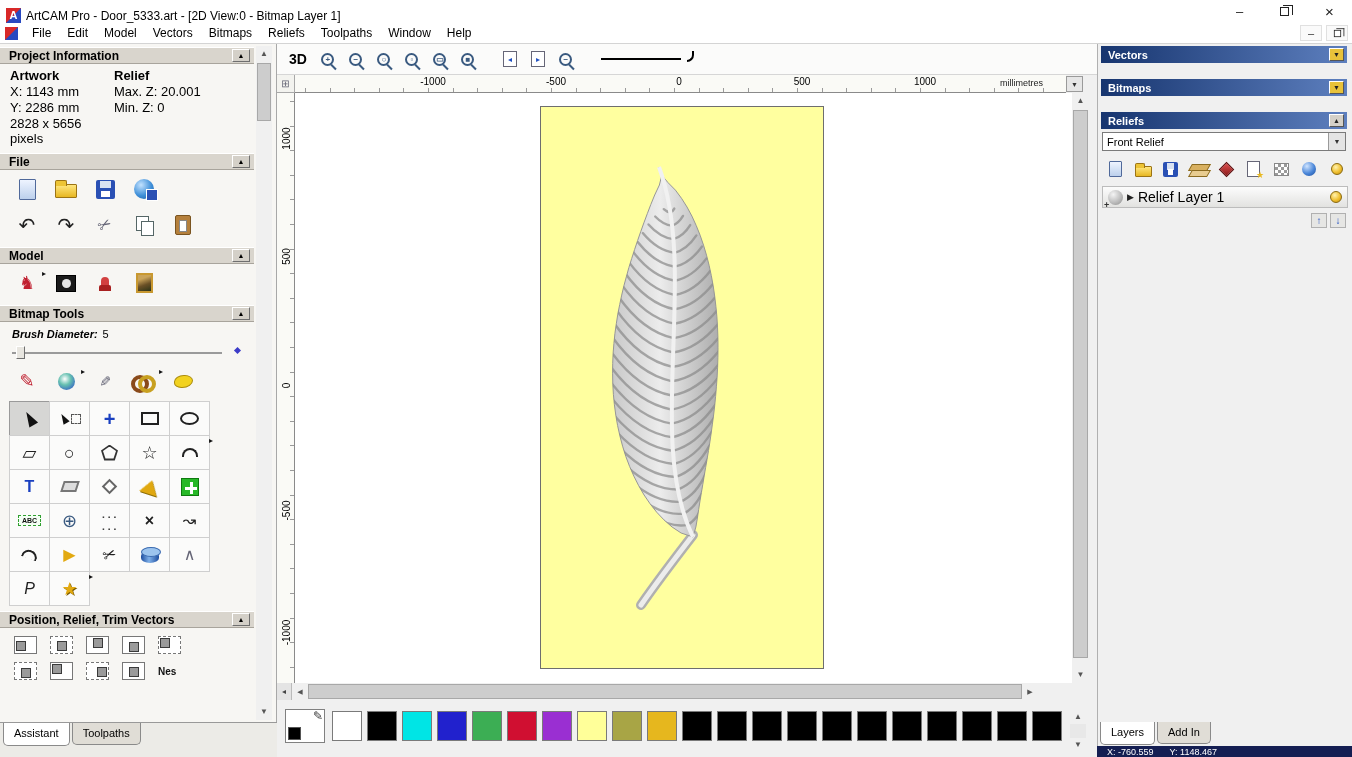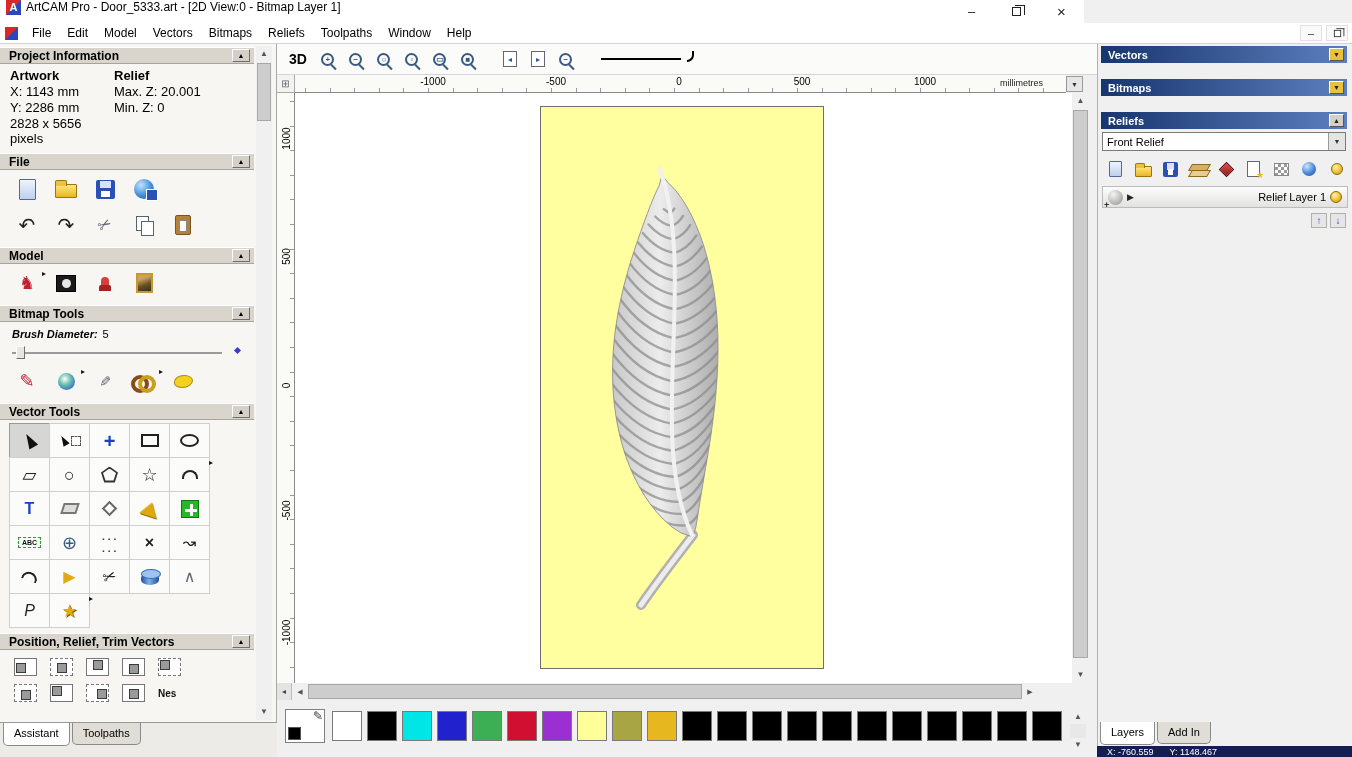--- a/index.html
+++ b/index.html
@@ -1,21 +1,21 @@
 <!DOCTYPE html>
 <html><head>
 <meta charset="utf-8">
 <style>
   *{margin:0;padding:0;box-sizing:border-box;}
   html,body{background:#6d6d6d;}
   body{font-family:"Liberation Sans",sans-serif;font-size:11px;color:#000;}
   #app{position:relative;width:1352px;height:757px;background:#f0f0f0;overflow:hidden;}
 
   
-  .titlebar{position:absolute;left:0;top:0;width:1084px;height:23px;background:#fff;display:flex;align-items:flex-start;}
+  .titlebar{position:absolute;left:0;top:0;width:1352px;height:23px;background:#fff;display:flex;align-items:flex-end;}
   .app-logo{width:15px;height:15px;margin:0 5px 0 6px;background:linear-gradient(135deg,#d82828 0 48%,#2848c0 52% 100%);position:relative;flex:0 0 auto;}
   .app-logo::before{content:"A";position:absolute;inset:0;color:#fff;font-size:11px;font-weight:bold;text-align:center;line-height:15px;}
   .title-text{font-size:12px;white-space:nowrap;}
   .tb-spacer{flex:1;}
   .wbtn{width:45px;height:23px;display:flex;align-items:center;justify-content:center;font-size:13px;color:#222;}
   .restore-glyph{width:9px;height:9px;border:1px solid #222;display:inline-block;position:relative;background:#fff;}
   .restore-glyph::before{content:"";position:absolute;left:2px;top:-3px;width:9px;height:9px;border:1px solid #222;border-left:none;border-bottom:none;}
 
   
   .menubar{position:absolute;left:0;top:23px;width:1352px;height:21px;background:#fff;border-bottom:1px solid #d4d4d4;display:flex;align-items:center;}
@@ -190,21 +190,21 @@
   .stack::before{top:1px;}.stack::after{top:7px;background:#e8cc90;}
   .gem{width:11px;height:11px;transform:rotate(45deg);background:linear-gradient(135deg,#e05050,#8a1a1a);border:1px solid #5a0a0a;}
   .pagestar{position:relative;width:13px;height:16px;background:#fff;border:1px solid #667;}
   .pagestar::after{content:"★";position:absolute;right:-5px;bottom:-4px;font-size:9px;color:#e8b820;}
   .checker{width:15px;height:13px;background:repeating-conic-gradient(#9a9a9a 0 25%,#fff 0 50%) 0 0/6px 6px;border:1px solid #888;}
   .bluesphere{width:14px;height:14px;border-radius:50%;background:radial-gradient(circle at 35% 30%,#cfe4ff,#4a86d8 55%,#1a4a9a);}
   .bulb{width:12px;height:12px;border-radius:50%;background:radial-gradient(circle at 38% 32%,#fff2b0,#f0c030 55%,#c08a10);border:1px solid #8a6a10;}
   .layer-row{height:22px;margin:6px 4px 0 4px;background:linear-gradient(#fcfcfc,#e2e2e0);border:1px solid #bcbcbc;display:flex;align-items:center;gap:4px;padding:0 5px;}
   .lsphere{width:15px;height:15px;border-radius:50%;background:radial-gradient(circle at 35% 30%,#f4f4f4,#b8b8b8 60%,#8a8a8a);position:relative;}
   .lsphere::after{content:"+";position:absolute;left:-4px;bottom:-5px;font-size:9px;font-weight:bold;color:#333;}
-  .layer-name{flex:1;font-size:11px;text-align:right;}
+  .layer-name{flex:1;font-size:14px;}
   .lr-arrows{display:flex;justify-content:flex-end;gap:3px;margin:5px 6px 0 0;}
   .arrbtn{width:16px;height:15px;background:#e6e6e4;border:1px solid #b0b0b0;display:flex;align-items:center;justify-content:center;font-size:10px;font-weight:bold;color:#1848c0;}
   .statusbar{position:absolute;left:1097px;top:746px;right:0;bottom:0;background:#141e52;color:#fff;font-size:9px;display:flex;align-items:center;gap:16px;padding-left:10px;}
 </style>
 </head>
 <body>
 
 <div id="app">
 
   <div class="titlebar">
@@ -332,24 +332,20 @@
           <span class="g s14 c-gray" style="--g:'✎';transform:rotate(90deg)"></span>
         </span>
       <span class="ti fly">
           <span class="donut2"></span>
         </span>
       <span class="ti">
           <span class="blob"></span>
         </span>
     </div>
 
-    <div class="sec-h">
-      <span class="sec-title">Vector Tools</span>
-      <span class="rollup">▲</span>
-    </div>
     <div class="vgrid">
       <span class="vcell active">
           <span class="cursor"></span>
         </span>
       <span class="vcell fly">
           <span class="cursor sm"></span>
           <span class="dashsq"></span>
         </span>
       <span class="vcell">
           <span class="g s20 c-blue bold" style="--g:'+'"></span>

